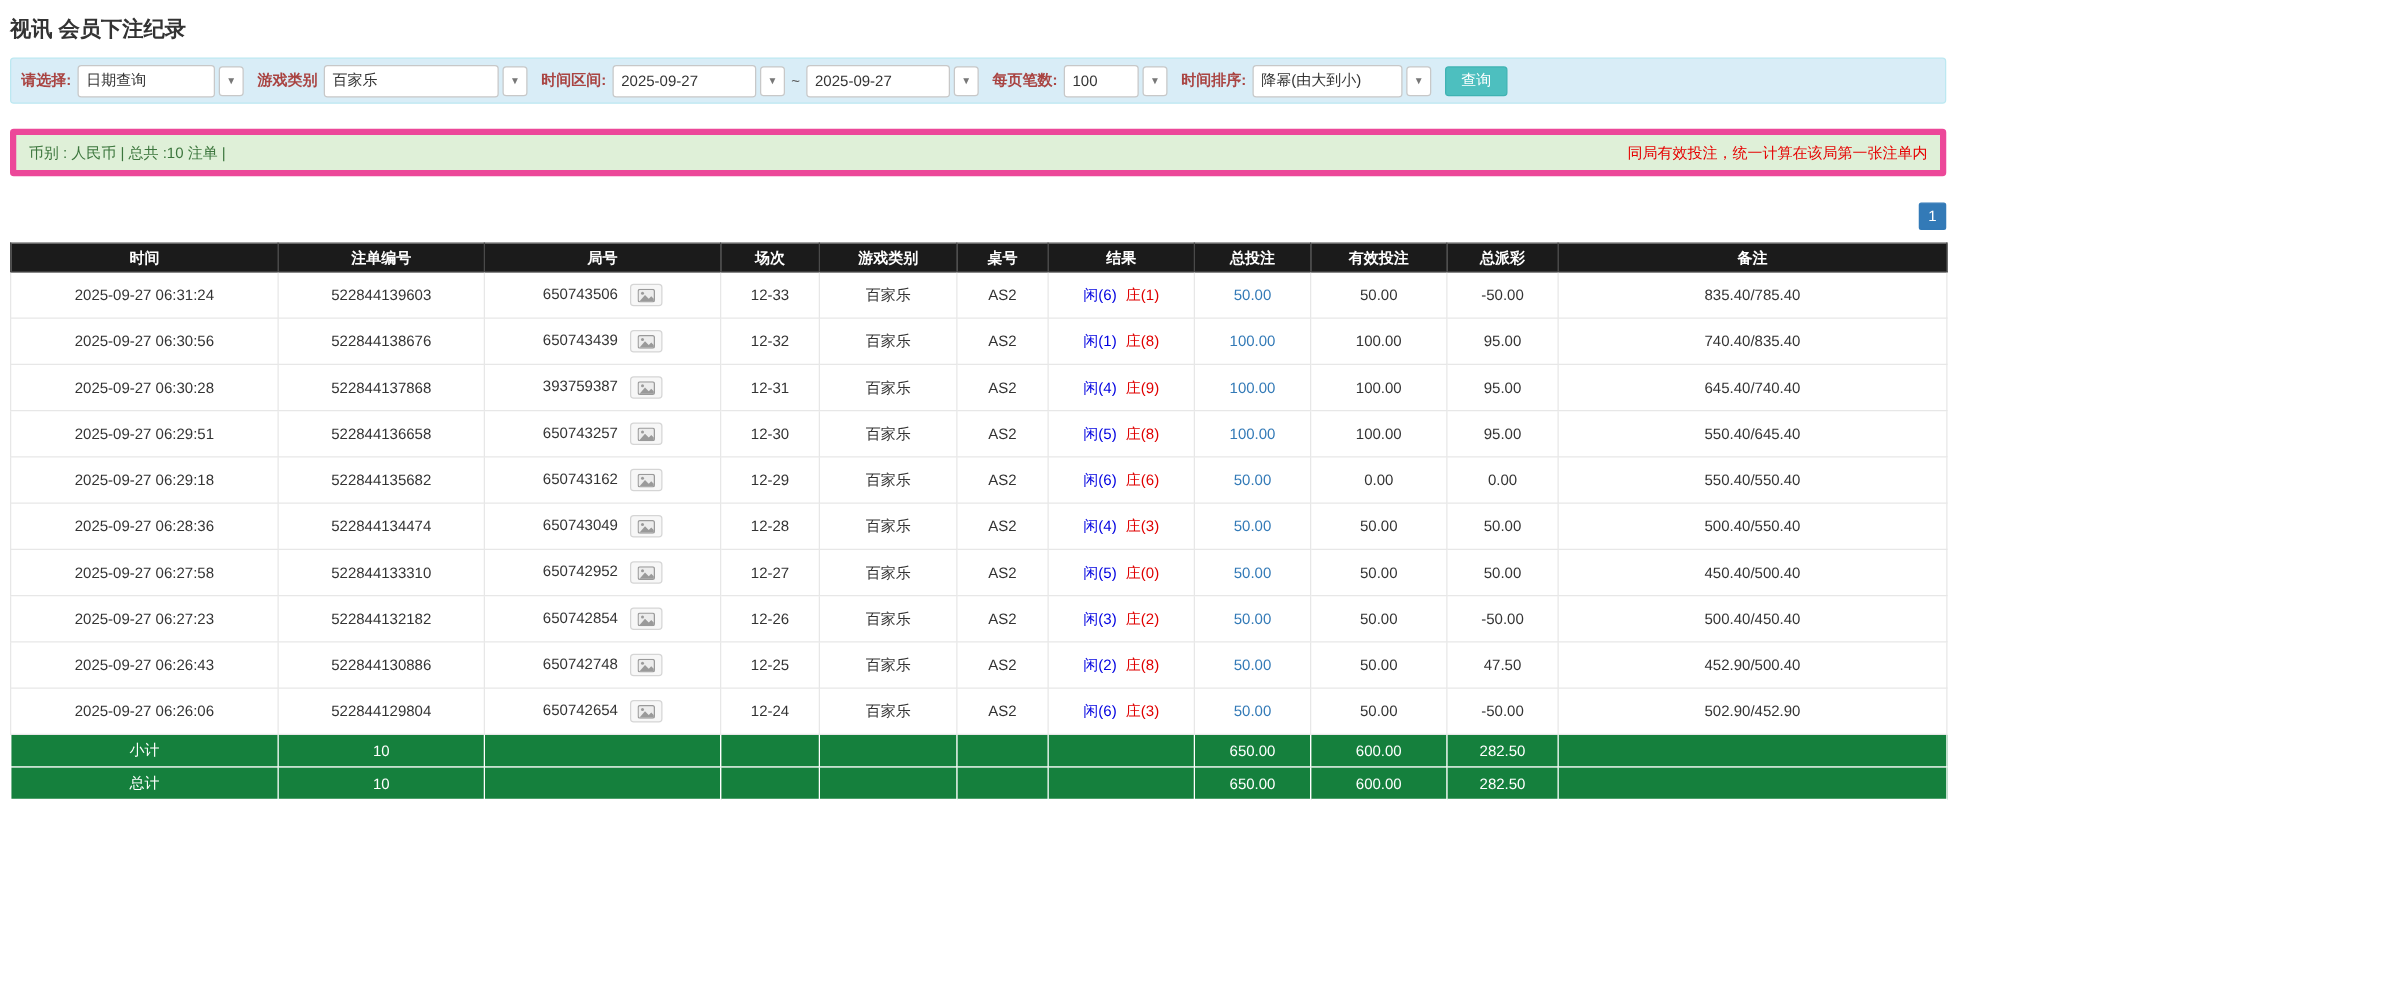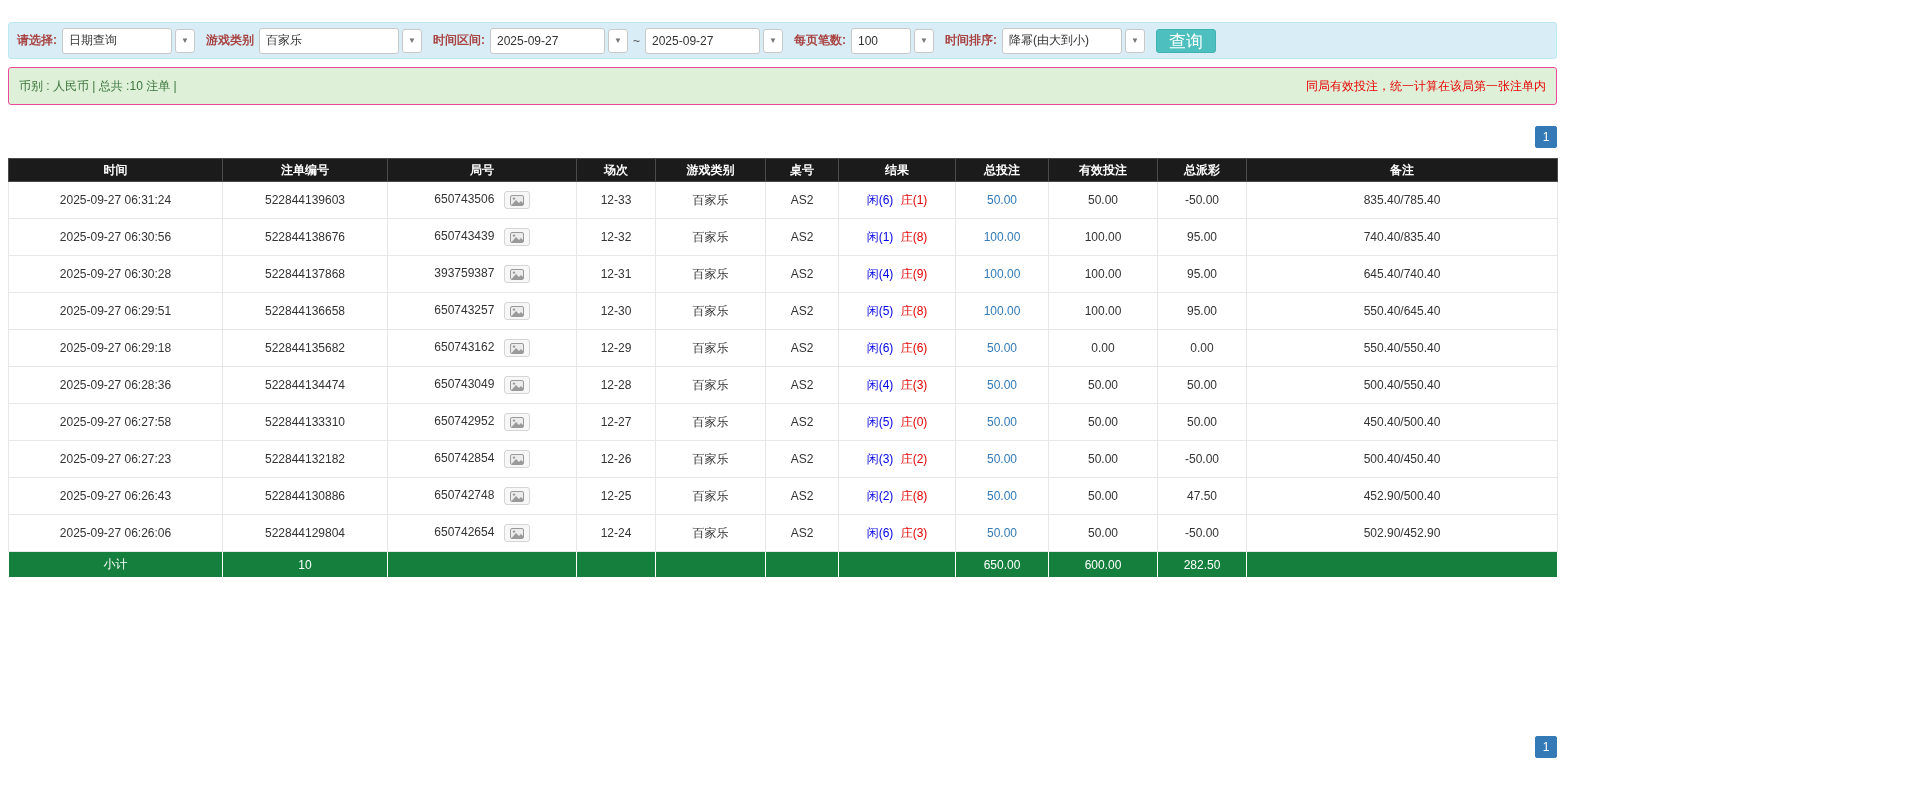--- a/index.html
+++ b/index.html
@@ -7,43 +7,43 @@
   body {
     width:1913px; height:796px; overflow:hidden;
     background:#fff; color:#333;
     font-family:"Liberation Sans", sans-serif;
   }
   .content { width:1549px; margin-left:8px; }
 
   .page-title { font-size:17px; font-weight:600; color:#333; margin:12px 0 0 0; }
 
   .filter-bar {
-    margin-top:22px; height:37px; background:#d9edf7; border:1px solid #bce8f1;
+    margin-top:11px; height:37px; background:#d9edf7; border:1px solid #bce8f1;
     border-radius:3px; display:flex; align-items:center; padding:0 8px; gap:5px; font-size:12px;
   }
   .filter-label { color:#a94442; font-weight:bold; white-space:nowrap; margin-left:6px; }
   .filter-label.first { margin-left:0; }
   .combo { display:inline-flex; align-items:center; gap:3px; }
   .combo input {
     height:24px; border:1px solid #c8c8c8; border-radius:3px; padding:12px 6px;
     font-size:12px; color:#333; background:#fff; font-family:"Liberation Sans", sans-serif;
   }
   .arrow-btn {
     width:20px; height:24px; border:1px solid #c8c8c8; border-radius:3px; background:#fff;
     color:#777; font-size:8px; display:inline-flex; align-items:center; justify-content:center;
     cursor:pointer; padding:0;
   }
   .tilde { color:#555; }
   .search-btn {
     height:24px; padding:0 12px; margin-left:6px; background:#4dbfbf; border:1px solid #3fb2b2;
-    border-radius:3px; color:#fff; font-size:17px; cursor:pointer; font-family:"Liberation Sans", sans-serif;
+    border-radius:3px; color:#fff; font-size:12px; cursor:pointer; font-family:"Liberation Sans", sans-serif;
   }
 
   .summary-bar {
-    margin-top:8px; height:38px; background:#dff0d8; border:1px solid #ec4899; border-radius:3px;
+    margin-top:20px; height:38px; background:#dff0d8; border:5px solid #ec4899; border-radius:3px;
     display:flex; align-items:center; justify-content:space-between; padding:0 10px; font-size:12px;
   }
   .summary-left { color:#3c763d; }
   .summary-note { color:#e60000; }
 
   .pager { display:flex; justify-content:flex-end; margin-top:21px; }
   .pager.bottom { margin-top:158px; }
   .page-btn {
     min-width:22px; height:22px; background:#337ab7; border:1px solid #337ab7; border-radius:2px;
     color:#fff; font-size:12px; display:flex; align-items:center; justify-content:center;
@@ -69,20 +69,21 @@
     display:inline-flex; align-items:center; justify-content:center; width:26px; height:18px;
     margin-left:6px; background:#f7f7f7; border:1px solid #d5d5d5; border-radius:3px;
     vertical-align:middle; cursor:pointer; padding:0;
   }
 </style>
 </head>
 <body>
 
 <div class="content">
 
+  <h1 class="page-title">视讯 会员下注纪录</h1>
 
   <div class="filter-bar">
     <span class="filter-label first">请选择:</span>
     <span class="combo">
       <input style="width: 110px;" value="日期查询">
       <button class="arrow-btn">
           <span>▼</span>
         </button>
     </span>
 
@@ -445,20 +446,33 @@
         <td></td>
         <td></td>
         <td></td>
         <td></td>
         <td></td>
         <td>650.00</td>
         <td>600.00</td>
         <td>282.50</td>
         <td></td>
       </tr>
+      <tr>
+        <td>总计</td>
+        <td>10</td>
+        <td></td>
+        <td></td>
+        <td></td>
+        <td></td>
+        <td></td>
+        <td>650.00</td>
+        <td>600.00</td>
+        <td>282.50</td>
+        <td></td>
+      </tr>
     </tfoot>
   </table>
 
   <div class="pager bottom">
     <button class="page-btn">1</button>
   </div>
 
 </div>
 
 </body></html>

